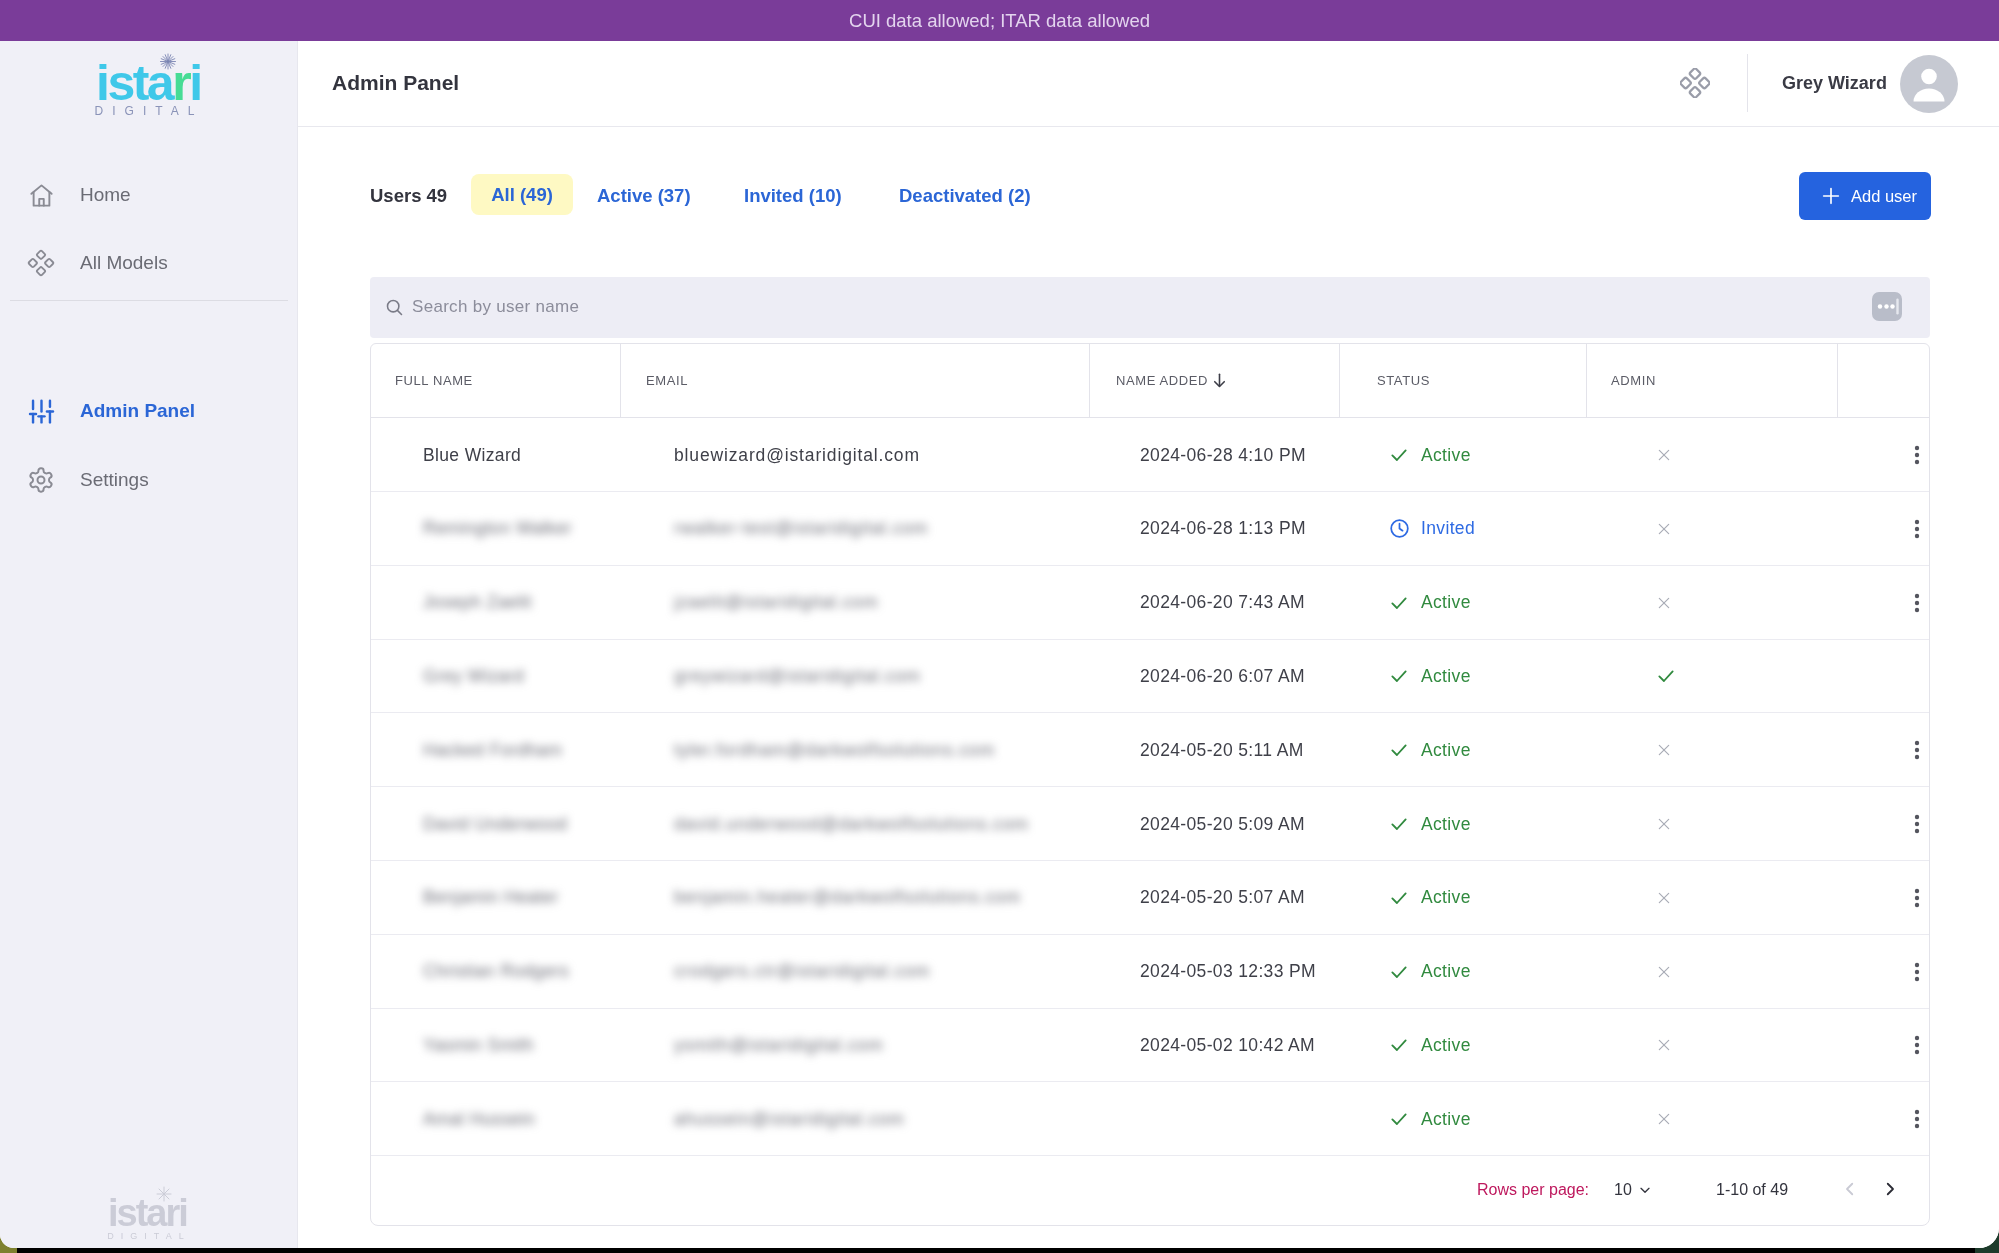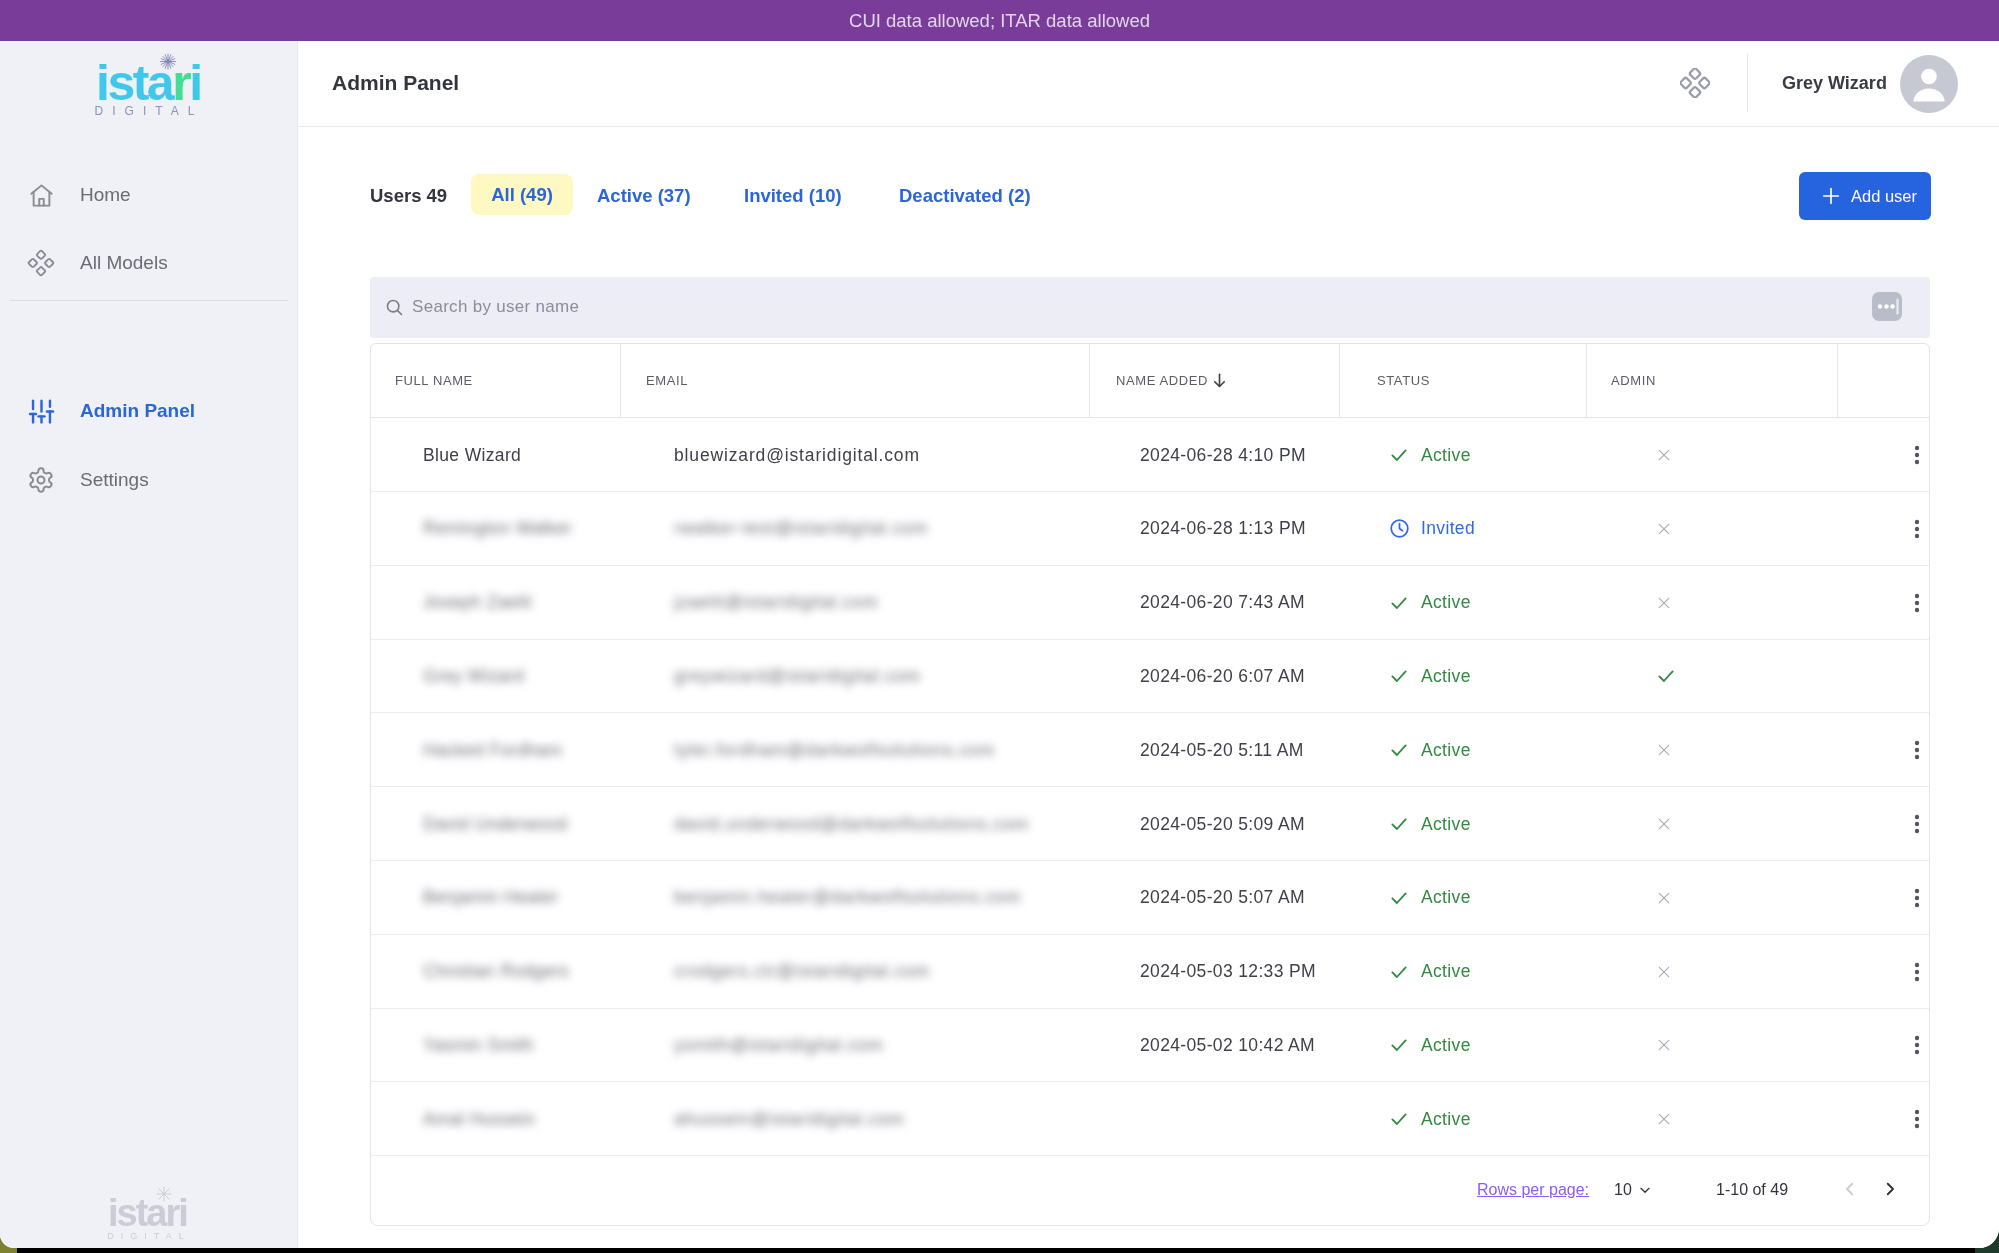--- a/index.html
+++ b/index.html
@@ -414,21 +414,21 @@
           </div>
           <div class="cell" style="left:1515px;">
             <svg width="6" height="20" viewBox="0 0 6 20">
               <circle cx="3" cy="3" r="2.2" fill="#54555e"></circle>
               <circle cx="3" cy="10" r="2.2" fill="#54555e"></circle>
               <circle cx="3" cy="17" r="2.2" fill="#54555e"></circle>
             </svg>
           </div>
         </div>
         <div class="tfoot">
-          <span style="position:absolute;left:1106px;font-size:16px;color:#8b5cf6;text-decoration:underline;">Rows per page:</span>
+          <span style="position:absolute;left:1106px;font-size:16px;color:#be185d;">Rows per page:</span>
           <span style="position:absolute;left:1243px;font-size:16px;color:#33343e;">10</span>
           <svg style="position:absolute;left:1266px;top:28px;" width="16" height="16" viewBox="0 0 24 24" fill="none" stroke="#33343e" stroke-width="2" stroke-linecap="round" stroke-linejoin="round">
             <path d="M6 9.5 12 15.5 18 9.5"></path>
           </svg>
           <span style="position:absolute;left:1345px;font-size:16px;color:#33343e;">1-10 of 49</span>
           <svg style="position:absolute;left:1470px;top:26px;" width="18" height="18" viewBox="0 0 24 24" fill="none" stroke="#c9cad4" stroke-width="2.4" stroke-linecap="round" stroke-linejoin="round">
             <path d="M15 5 8 12 15 19"></path>
           </svg>
           <svg style="position:absolute;left:1510px;top:26px;" width="18" height="18" viewBox="0 0 24 24" fill="none" stroke="#2b2c35" stroke-width="2.4" stroke-linecap="round" stroke-linejoin="round">
             <path d="M9 5 16 12 9 19"></path>

